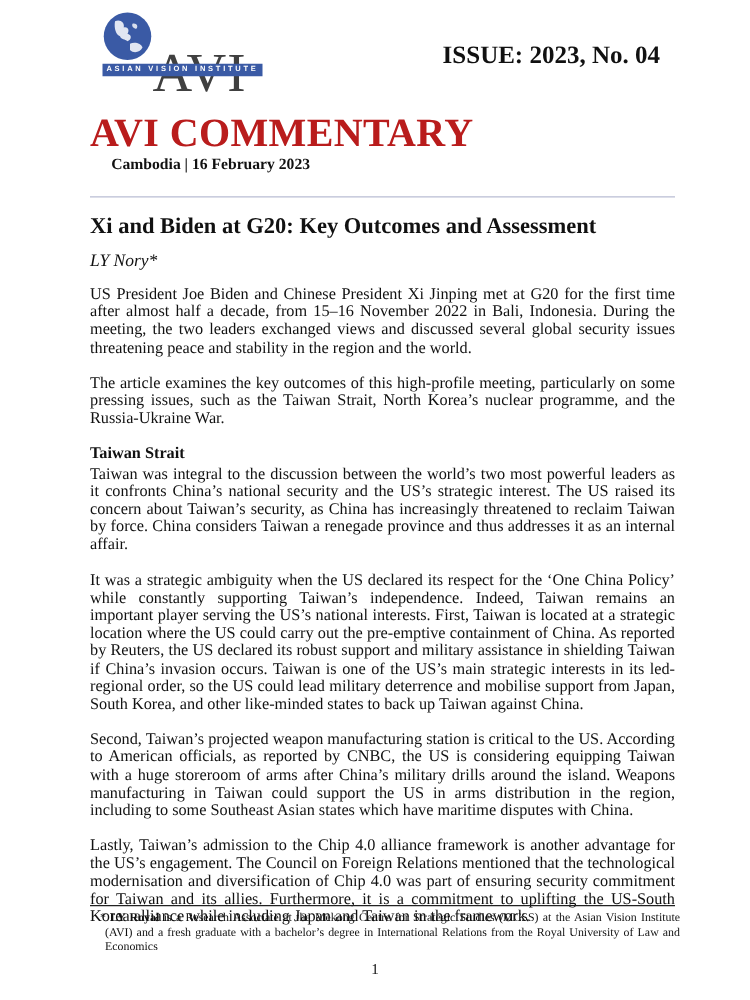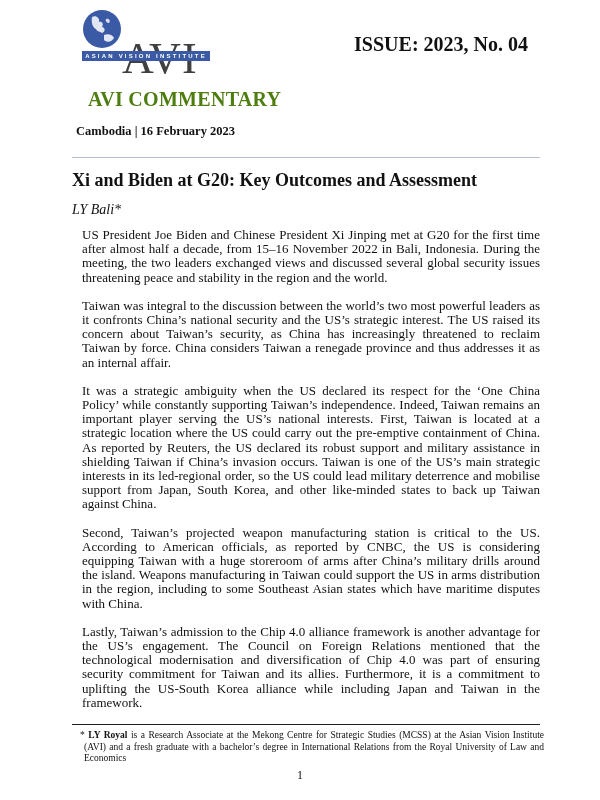--- a/index.html
+++ b/index.html
@@ -6,29 +6,29 @@
   body { width: 600px; height: 800px; position: relative; overflow: hidden;
          font-family: "Liberation Serif", serif; color: #111; }
   .logo { position: absolute; left: 82px; top: 9px; width: 130px; height: 52px; }
   .logo-globe { position: absolute; left: 0; top: 0; width: 40px; height: 40px; }
   .logo-text { position: absolute; left: 40px; top: -4px; font-family: "Liberation Serif", serif;
                font-size: 44px; color: #404040; letter-spacing: 1px; line-height: 44px; margin-top: 32px; }
   .logo-band { position: absolute; left: 0; top: 42px; width: 128px; height: 10px; background: #3a5aa5;
                color: #fff; font-family: "Liberation Sans", sans-serif; font-size: 6px; font-weight: bold;
                letter-spacing: 2.2px; line-height: 10px; text-align: center; }
   .issue { position: absolute; right: 72px; top: 33px; font-weight: bold; font-size: 20px; }
-  .title { position: absolute; left: 88px; top: 88px; font-size: 20px; font-weight: bold; color: #4d7c0f;
+  .title { position: absolute; left: 72px; top: 88px; font-size: 32px; font-weight: bold; color: #b91c1c;
            letter-spacing: 0.3px; }
-  .dateline { position: absolute; left: 76px; top: 124px; font-size: 12.5px; font-weight: bold; text-align: right; }
+  .dateline { position: absolute; left: 89px; top: 124px; font-size: 12.5px; font-weight: bold; text-align: right; }
   .rule { position: absolute; left: 72px; top: 157px; width: 468px; height: 1px; background: #b9bdd4; }
   .headline { position: absolute; left: 72px; top: 170px; font-size: 18px; font-weight: bold; }
   .author { position: absolute; left: 72px; top: 202px; font-size: 14px; font-style: italic; }
   .body { position: absolute; left: 72px; top: 228px; width: 468px; font-size: 13px; line-height: 14.2px;
           text-align: justify; }
-  .body p { margin: 0 0 14px 10px; }
+  .body p { margin: 0 0 14px 0; }
   .body h3 { margin: 0 0 2px 0; font-size: 13px; font-weight: bold; }
   .fn-rule { position: absolute; left: 72px; top: 724px; width: 468px; height: 1.2px; background: #222; }
   .footnote { position: absolute; left: 80px; top: 730px; width: 460px; font-size: 9.5px; line-height: 11.5px;
               text-align: justify; text-indent: -4px; padding-left: 4px; }
   .footnote b { font-weight: bold; }
   .pagenum { position: absolute; left: 0; width: 600px; top: 768px; text-align: center; font-size: 12px; }
 </style>
 </head>
 <body>
 
@@ -42,24 +42,26 @@
   <div class="logo-text">AVI</div>
   <div class="logo-band">ASIAN VISION INSTITUTE</div>
 </div>
 
 <div class="issue">ISSUE: 2023, No. 04</div>
 <div class="title">AVI COMMENTARY</div>
 <div class="dateline">Cambodia | 16 February 2023</div>
 <div class="rule"></div>
 
 <div class="headline">Xi and Biden at G20: Key Outcomes and Assessment</div>
-<div class="author">LY Bali*</div>
+<div class="author">LY Nory*</div>
 
 <div class="body">
   <p>US President Joe Biden and Chinese President Xi Jinping met at G20 for the first time after almost half a decade, from 15–16 November 2022 in Bali, Indonesia. During the meeting, the two leaders exchanged views and discussed several global security issues threatening peace and stability in the region and the world.</p>
+  <p>The article examines the key outcomes of this high-profile meeting, particularly on some pressing issues, such as the Taiwan Strait, North Korea’s nuclear programme, and the Russia-Ukraine War.</p>
+  <h3>Taiwan Strait</h3>
   <p>Taiwan was integral to the discussion between the world’s two most powerful leaders as it confronts China’s national security and the US’s strategic interest. The US raised its concern about Taiwan’s security, as China has increasingly threatened to reclaim Taiwan by force. China considers Taiwan a renegade province and thus addresses it as an internal affair.</p>
   <p>It was a strategic ambiguity when the US declared its respect for the ‘One China Policy’ while constantly supporting Taiwan’s independence. Indeed, Taiwan remains an important player serving the US’s national interests. First, Taiwan is located at a strategic location where the US could carry out the pre-emptive containment of China. As reported by Reuters, the US declared its robust support and military assistance in shielding Taiwan if China’s invasion occurs. Taiwan is one of the US’s main strategic interests in its led-regional order, so the US could lead military deterrence and mobilise support from Japan, South Korea, and other like-minded states to back up Taiwan against China.</p>
   <p>Second, Taiwan’s projected weapon manufacturing station is critical to the US. According to American officials, as reported by CNBC, the US is considering equipping Taiwan with a huge storeroom of arms after China’s military drills around the island. Weapons manufacturing in Taiwan could support the US in arms distribution in the region, including to some Southeast Asian states which have maritime disputes with China.</p>
   <p>Lastly, Taiwan’s admission to the Chip 4.0 alliance framework is another advantage for the US’s engagement. The Council on Foreign Relations mentioned that the technological modernisation and diversification of Chip 4.0 was part of ensuring security commitment for Taiwan and its allies. Furthermore, it is a commitment to uplifting the US-South Korea alliance while including Japan and Taiwan in the framework.</p>
 </div>
 
 <div class="fn-rule"></div>
 <div class="footnote"><span>* </span><b>LY Royal</b><span> is a Research Associate at the Mekong Centre for Strategic Studies (MCSS) at the Asian Vision Institute (AVI) and a fresh graduate with a bachelor’s degree in International Relations from the Royal University of Law and Economics</span></div>
 
 <div class="pagenum">1</div>

